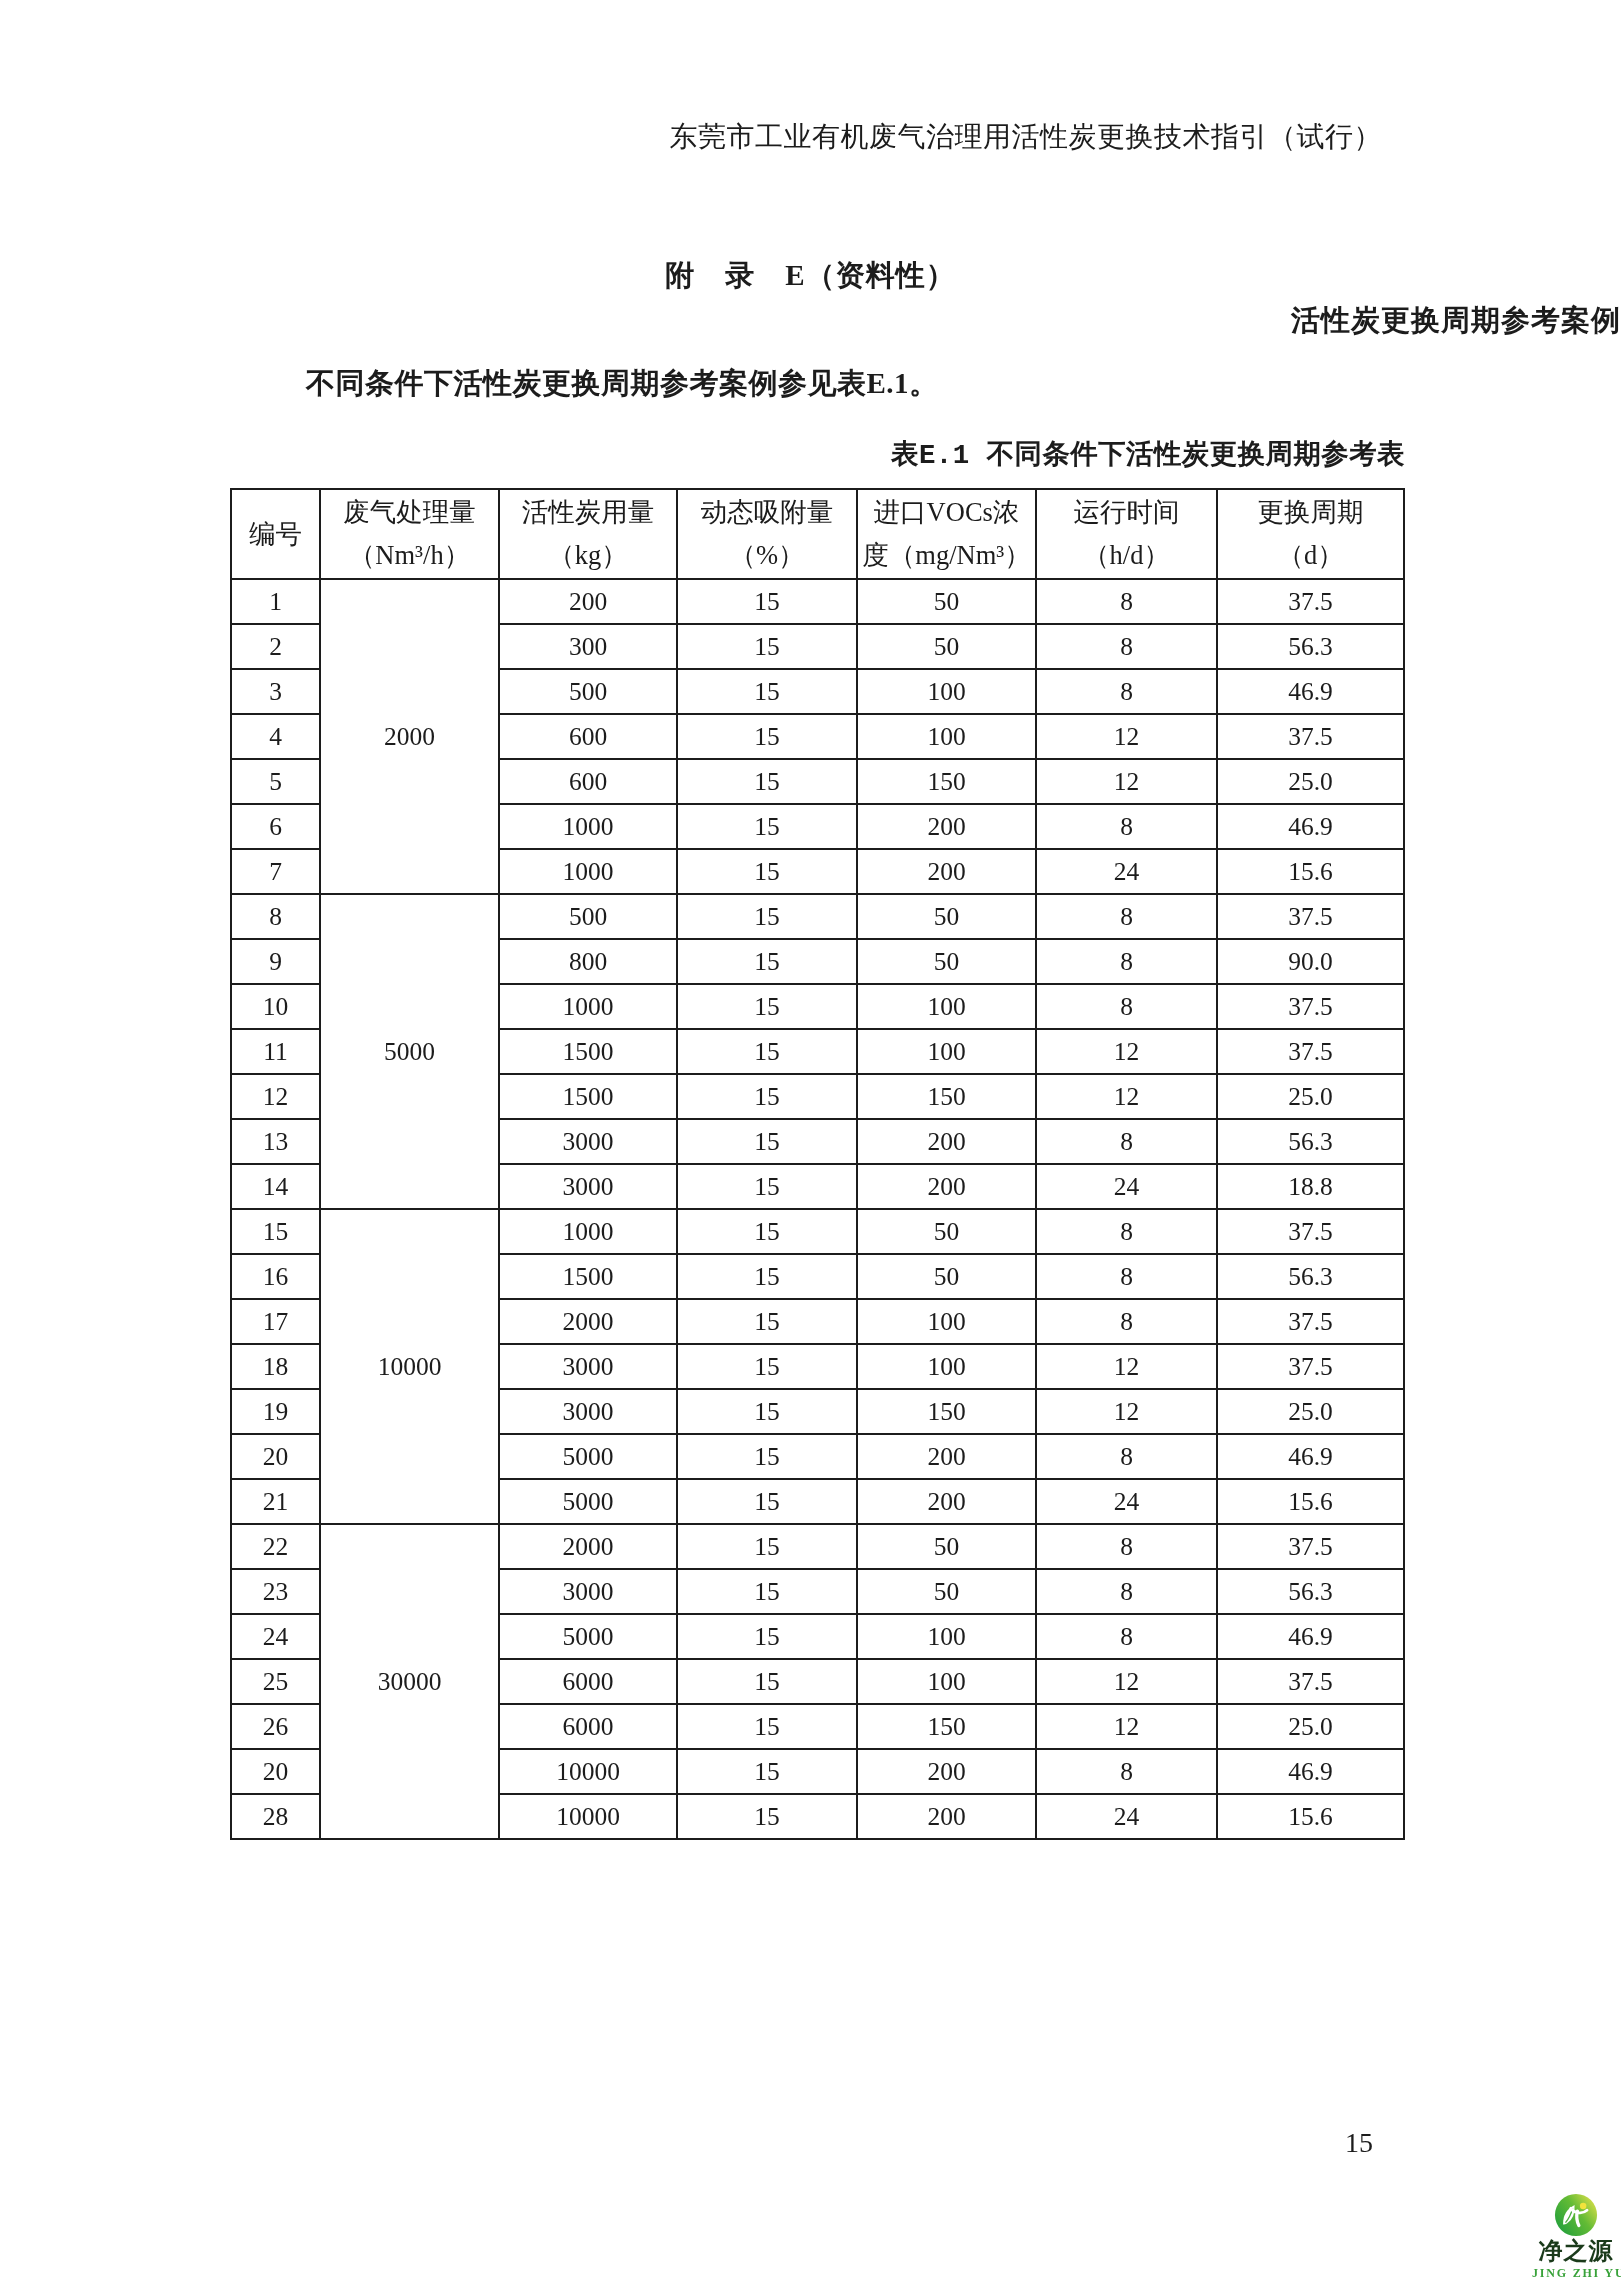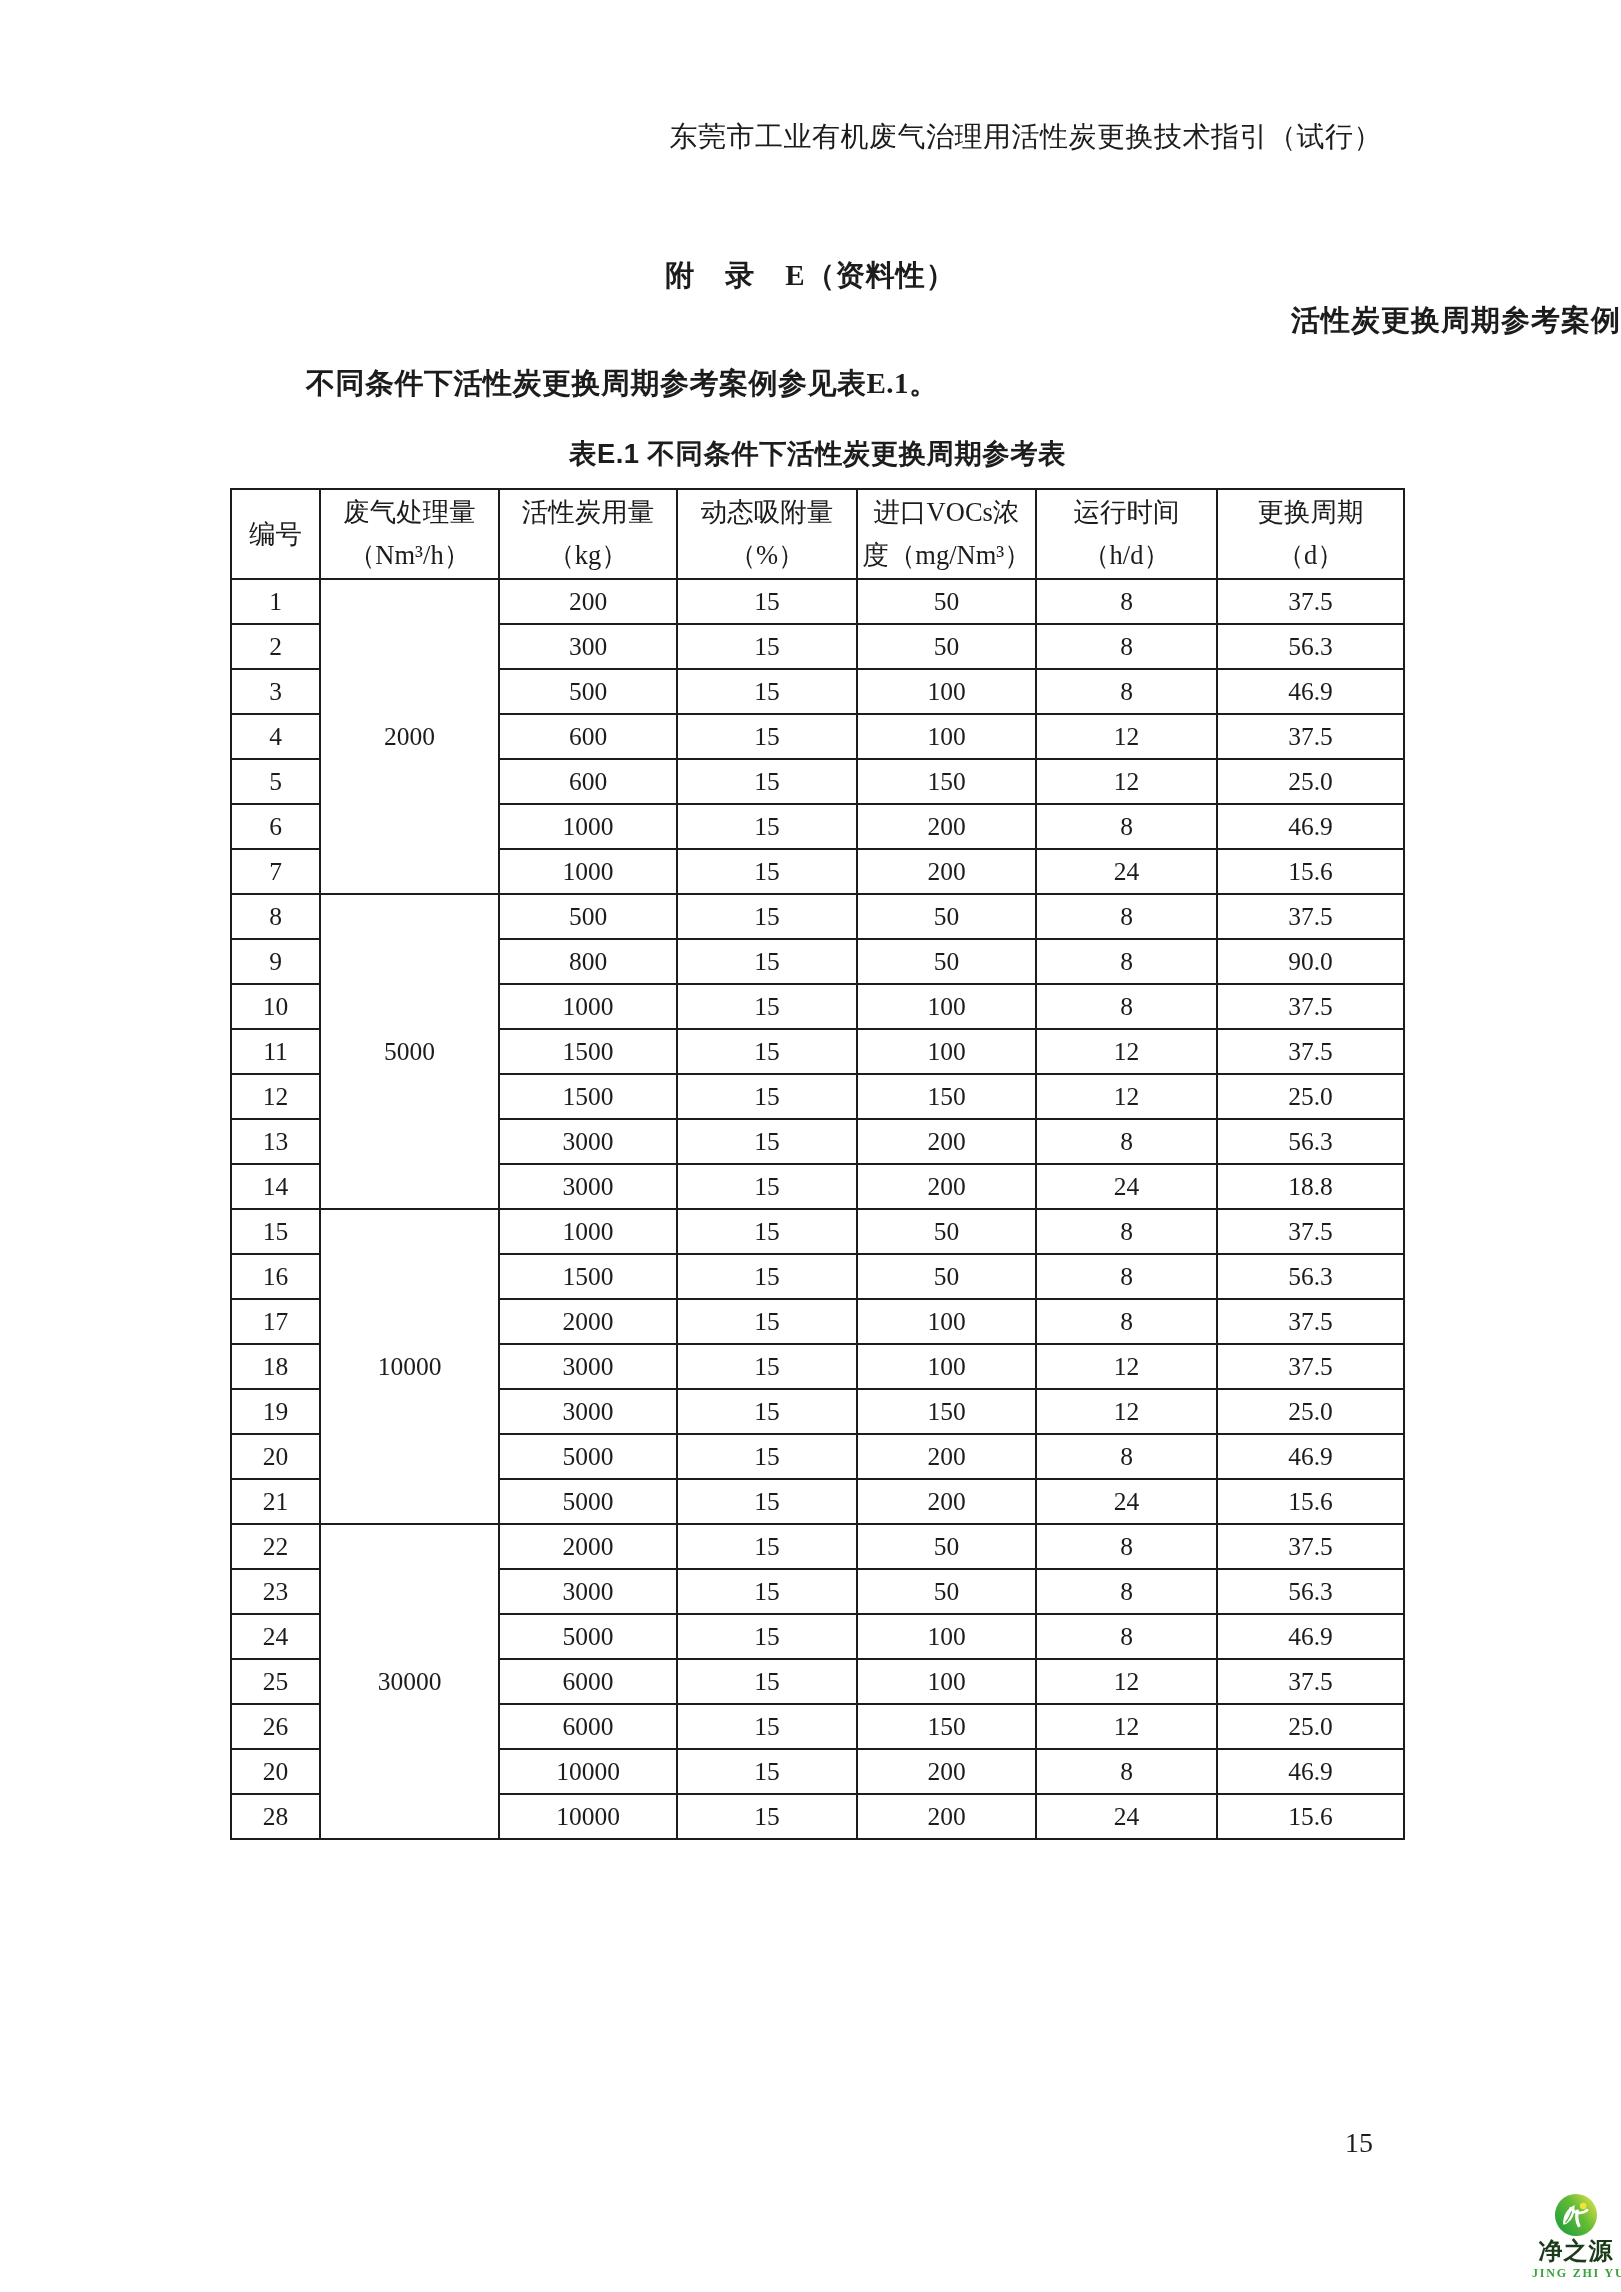--- a/index.html
+++ b/index.html
@@ -52,22 +52,22 @@
     margin: 0;
     font-size: 29px;
     letter-spacing: 0.5px;
     font-weight: bold;
   }
   .table-title {
     position: absolute;
     top: 436px;
     left: 230px;
     width: 1175px;
-    text-align: center;
-    font-family: Liberation Sans, sans-serif;
+    text-align: right;
+    font-family: Liberation Mono, monospace;
     font-weight: bold;
     font-size: 27.4px;
     letter-spacing: 0.5px;
   }
   table.ref-table {
     position: absolute;
     top: 488px;
     left: 230px;
     width: 1175px;
     border-collapse: collapse;

